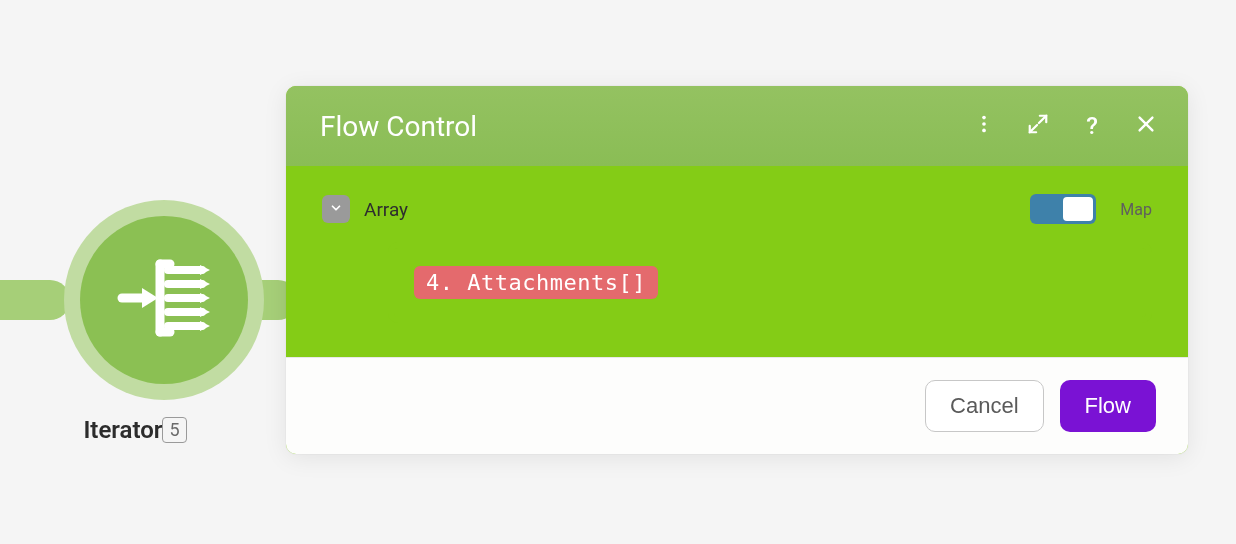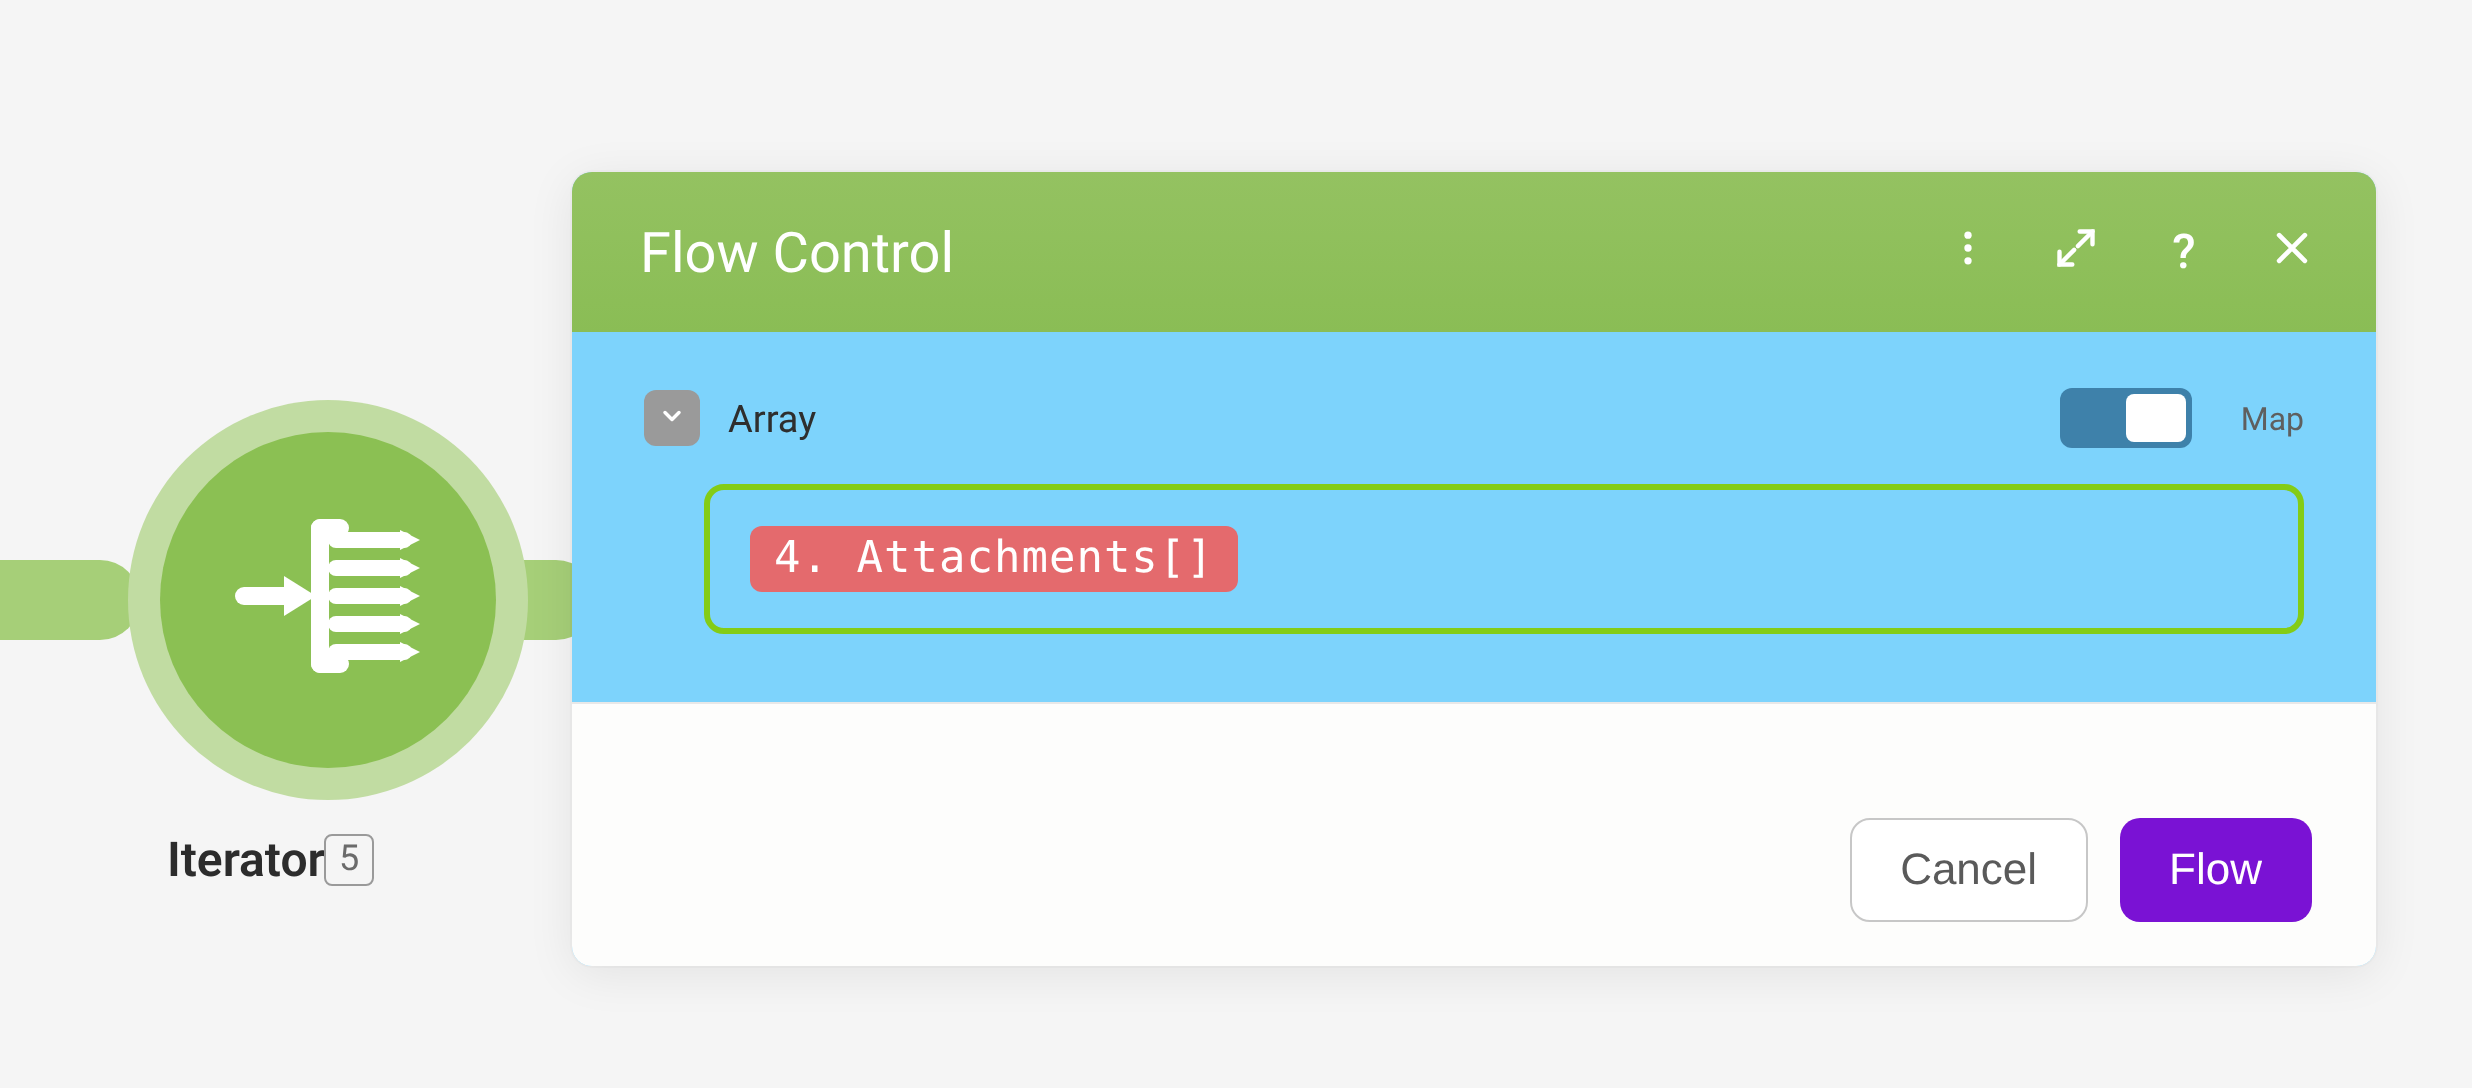--- a/index.html
+++ b/index.html
@@ -83,21 +83,21 @@
     line-height: 24px;
     height: 26px;
   }
 
   
   .panel {
     position: absolute;
     left: 286px;
     top: 86px;
     width: 902px;
-    background: #7dd3fc;
+    background: #84cc16;
     border-radius: 10px;
     box-shadow: 0 4px 24px rgba(0,0,0,0.08), 0 0 0 1px rgba(0,0,0,0.02);
     overflow: hidden;
   }
   .panel-header {
     background: #8fbf5c;
     background: linear-gradient(#94c261, #8abd55);
     color: #ffffff;
     height: 80px;
     display: flex;
@@ -168,22 +168,22 @@
     background: #ffffff;
     border-radius: 4px;
   }
   .toggle-label {
     font-size: 16px;
     color: #5f5f5f;
     margin-left: 10px;
   }
 
   .pill-field {
-    margin-left: 30px;
-    border: 3px solid #84cc16;
+    margin-left: 66px;
+    border: 6px solid #84cc16;
     border-radius: 10px;
     padding: 18px 20px;
     min-height: 70px;
     display: flex;
     align-items: center;
   }
   .var-pill {
     background: #e46a6d;
     color: #ffffff;
     font-family: "SFMono-Regular", Menlo, Consolas, monospace;
@@ -200,21 +200,20 @@
     justify-content: flex-end;
     gap: 16px;
     background: #fdfdfc;
   }
   .btn {
     font-size: 22px;
     padding: 12px 24px;
     border-radius: 10px;
     cursor: pointer;
     border: 1px solid transparent;
-    margin-top: 35px;
   }
   .btn-secondary {
     background: #ffffff;
     color: #5a5a5a;
     border: 1.5px solid #c7c7c7;
   }
   .btn-primary {
     background: #7a12d4;
     color: #ffffff;
   }

